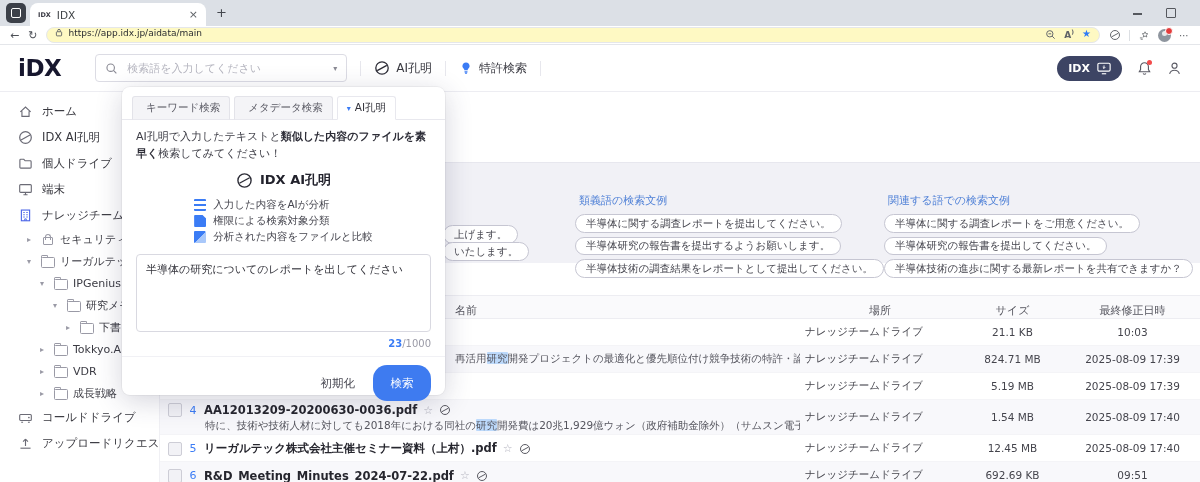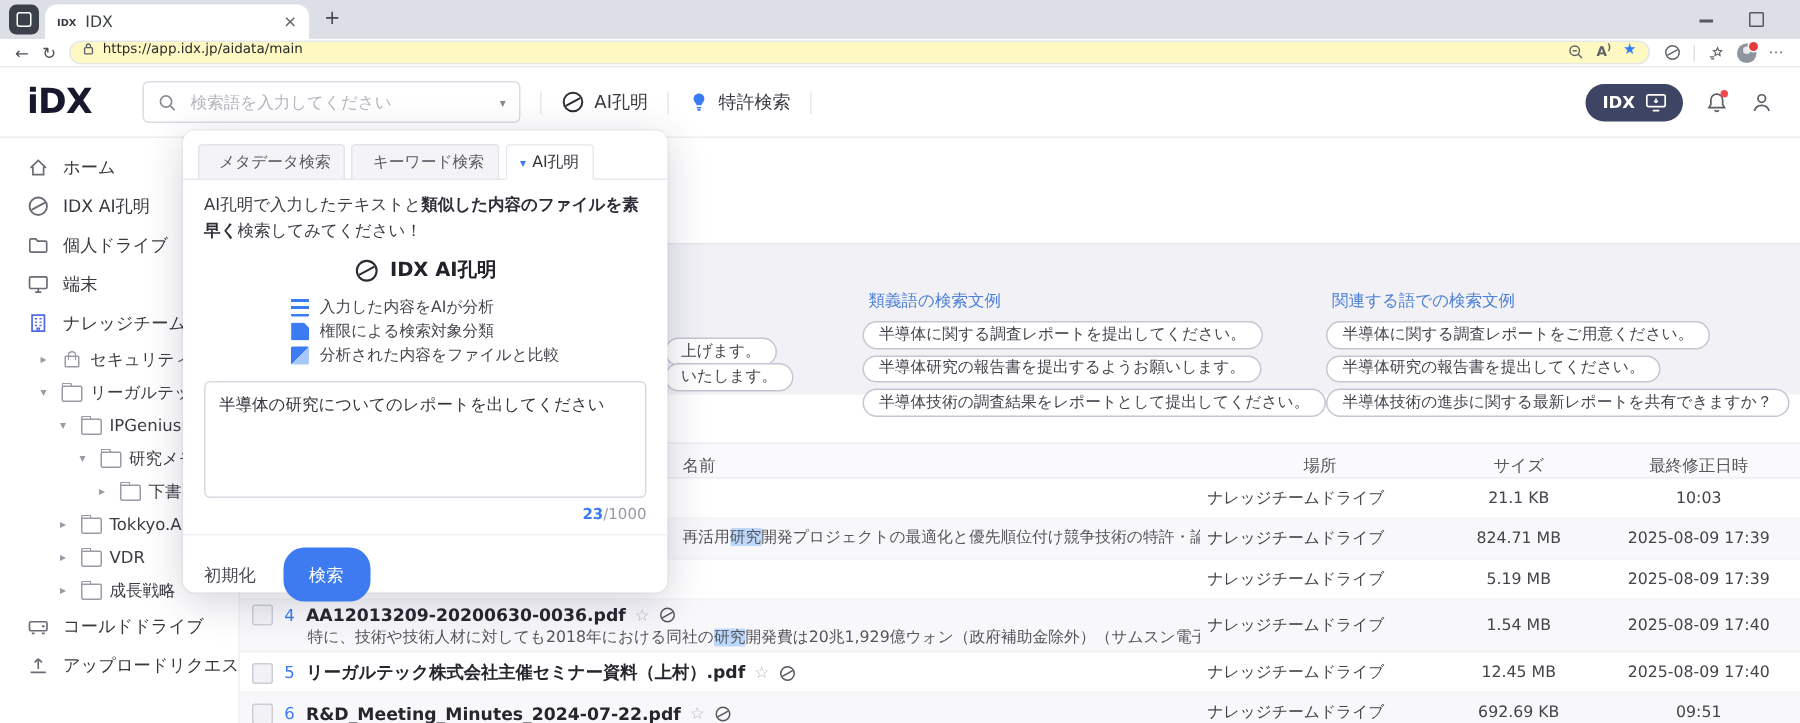--- a/index.html
+++ b/index.html
@@ -131,21 +131,21 @@
   .f-icon[data-icon="ai-analyze-icon"]{background:repeating-linear-gradient(to bottom,#3b7cf5 0 2px,transparent 2px 5px)}
   .f-icon[data-icon="permission-classify-icon"]{background:#3b7cf5;clip-path:polygon(0 0,70% 0,100% 30%,100% 100%,0 100%)}
   .f-icon[data-icon="content-compare-icon"]{background:linear-gradient(135deg,#3b7cf5 0 50%,#a9c8fa 50% 100%)}
   .f-icon[data-icon="similarity-rank-icon"]{background:
       repeating-linear-gradient(to bottom,#3b7cf5 0 2px,transparent 2px 5px) 4px 0/8px 12px no-repeat,
       repeating-linear-gradient(to bottom,#3b7cf5 0 2px,transparent 2px 5px) 0 0/2px 12px no-repeat}
   .mta{margin-top:9px;width:100%;height:78px;border:1px solid #d9d9e1;border-radius:4px;padding:7px 9px;
        font-size:11px;color:#33333b;resize:none;outline:none;font-family:inherit;box-sizing:border-box;line-height:1.5}
   .mcount{text-align:right;font-size:10px;color:#9a9aa6;margin-top:2px}
   .mcount .cur{color:#3b7cf5;font-weight:600}
-  .mfoot{display:flex;justify-content:flex-start;align-items:center;gap:18px;padding:8px 14px 0;
+  .mfoot{display:flex;justify-content:flex-end;align-items:center;gap:18px;padding:8px 14px 0;
          border-top:1px solid #f1f1f5;margin-top:7px}
   .mreset{font-size:11.5px;color:#4a4a54}
   .msearch{width:58px;height:36px;border-radius:14px;background:#3e7bf0;color:#fff;font-size:11.5px;
            display:flex;align-items:center;justify-content:center}
 </style>
 </head>
 <body>
 
 <div class="stage">
 
@@ -475,26 +475,26 @@
 
       </div>
     </div>
   </div>
 
   <div class="modal">
     <div class="mtabs">
 
         <div class="mtab">
           <span class="mtab-caret"></span>
-          <span>メタデータ検索</span>
+          <span>キーワード検索</span>
         </div>
 
         <div class="mtab">
           <span class="mtab-caret"></span>
-          <span>キーワード検索</span>
+          <span>メタデータ検索</span>
         </div>
 
         <div class="mtab active">
           <span class="mtab-caret">▾</span>
           <span>AI孔明</span>
         </div>
 
     </div>
     <div class="mbody">
       <div class="mdesc">

